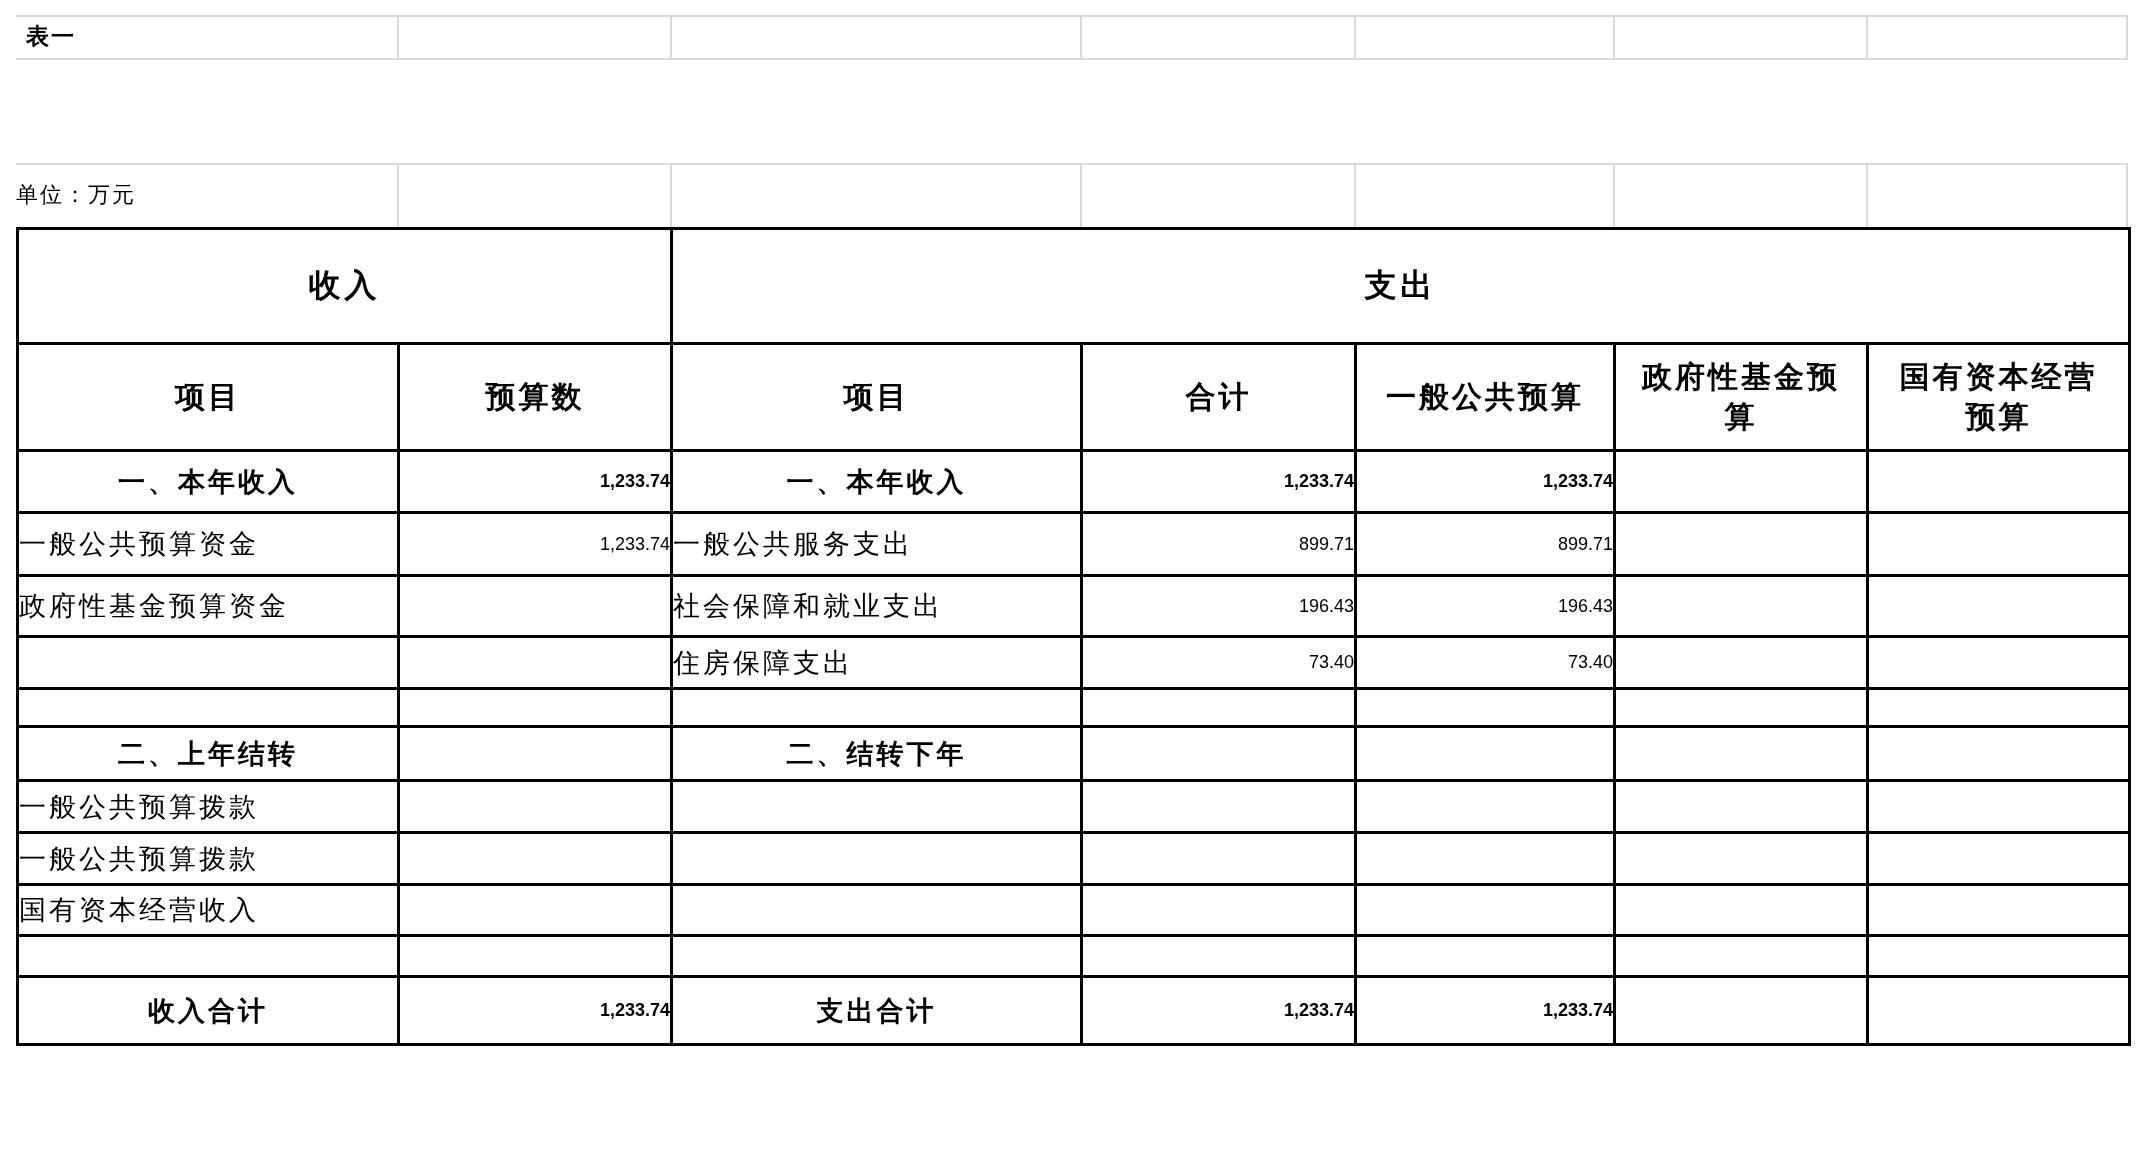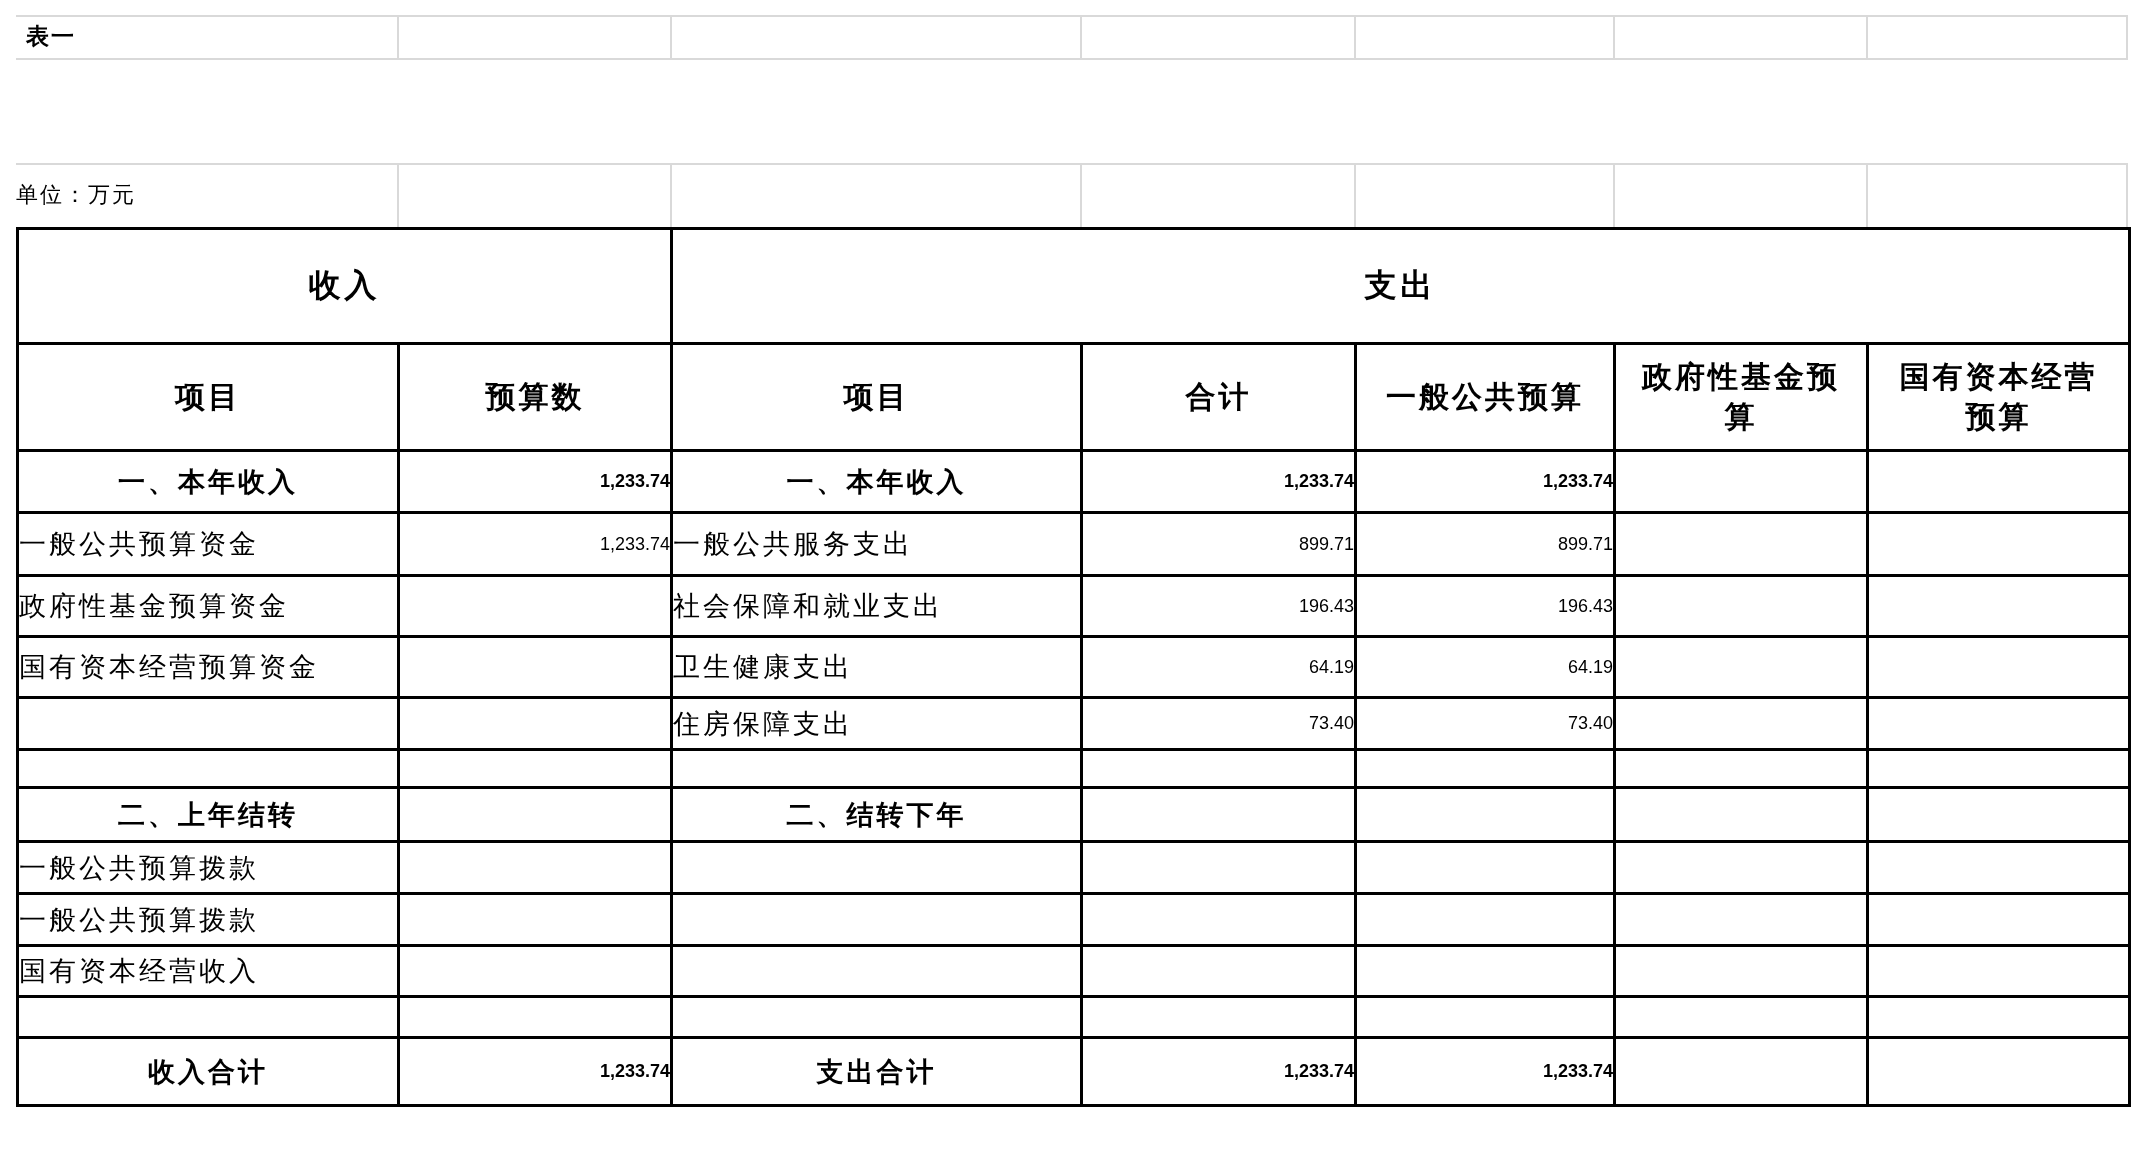--- a/index.html
+++ b/index.html
@@ -190,29 +190,20 @@
         </tr>
         <tr style="height: 61px;">
           <td class="item">政府性基金预算资金</td>
           <td class="num"></td>
           <td class="item">社会保障和就业支出</td>
           <td class="num">196.43</td>
           <td class="num">196.43</td>
           <td class="num"></td>
           <td class="num"></td>
         </tr>
-        <tr style="height: 61px;">
-          <td class="item">国有资本经营预算资金</td>
-          <td class="num"></td>
-          <td class="item">卫生健康支出</td>
-          <td class="num">64.19</td>
-          <td class="num">64.19</td>
-          <td class="num"></td>
-          <td class="num"></td>
-        </tr>
         <tr style="height: 52px;">
           <td class="item"></td>
           <td class="num"></td>
           <td class="item">住房保障支出</td>
           <td class="num">73.40</td>
           <td class="num">73.40</td>
           <td class="num"></td>
           <td class="num"></td>
         </tr>
         <tr style="height: 38px;">

